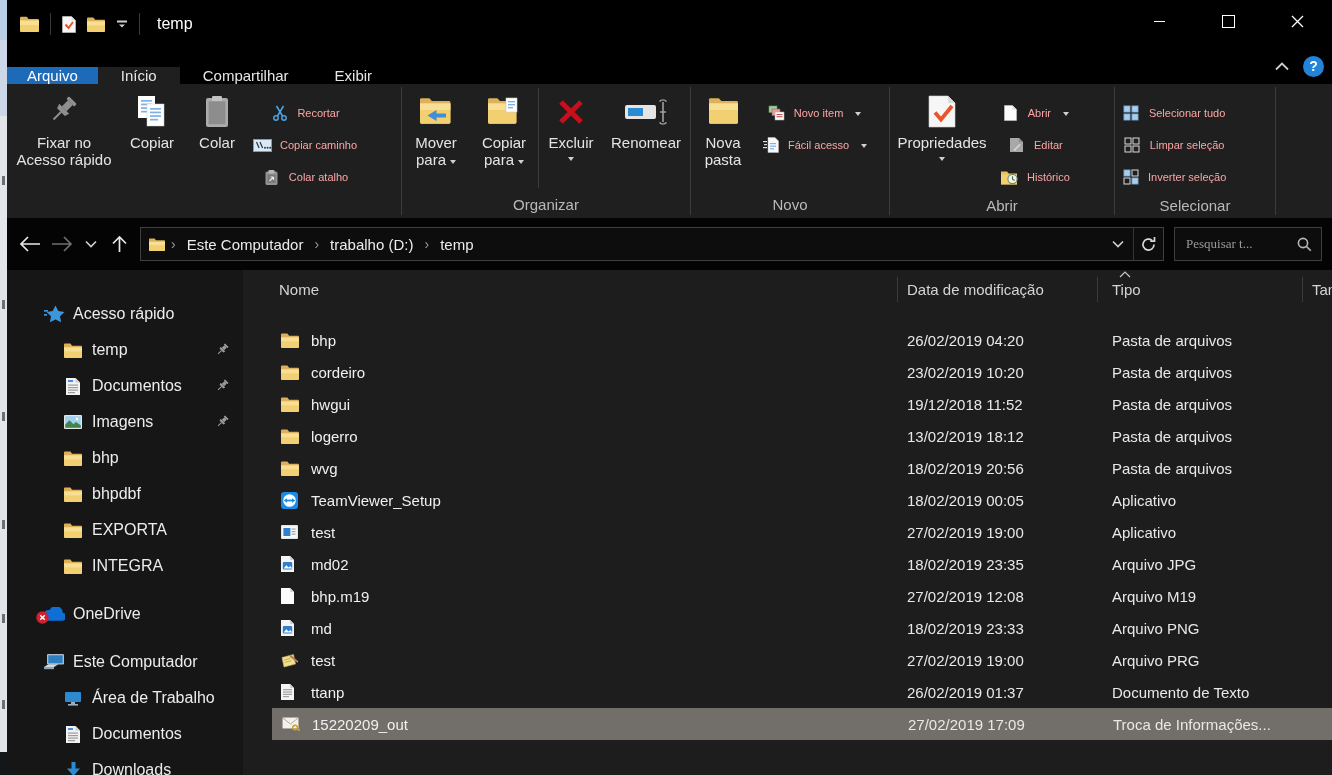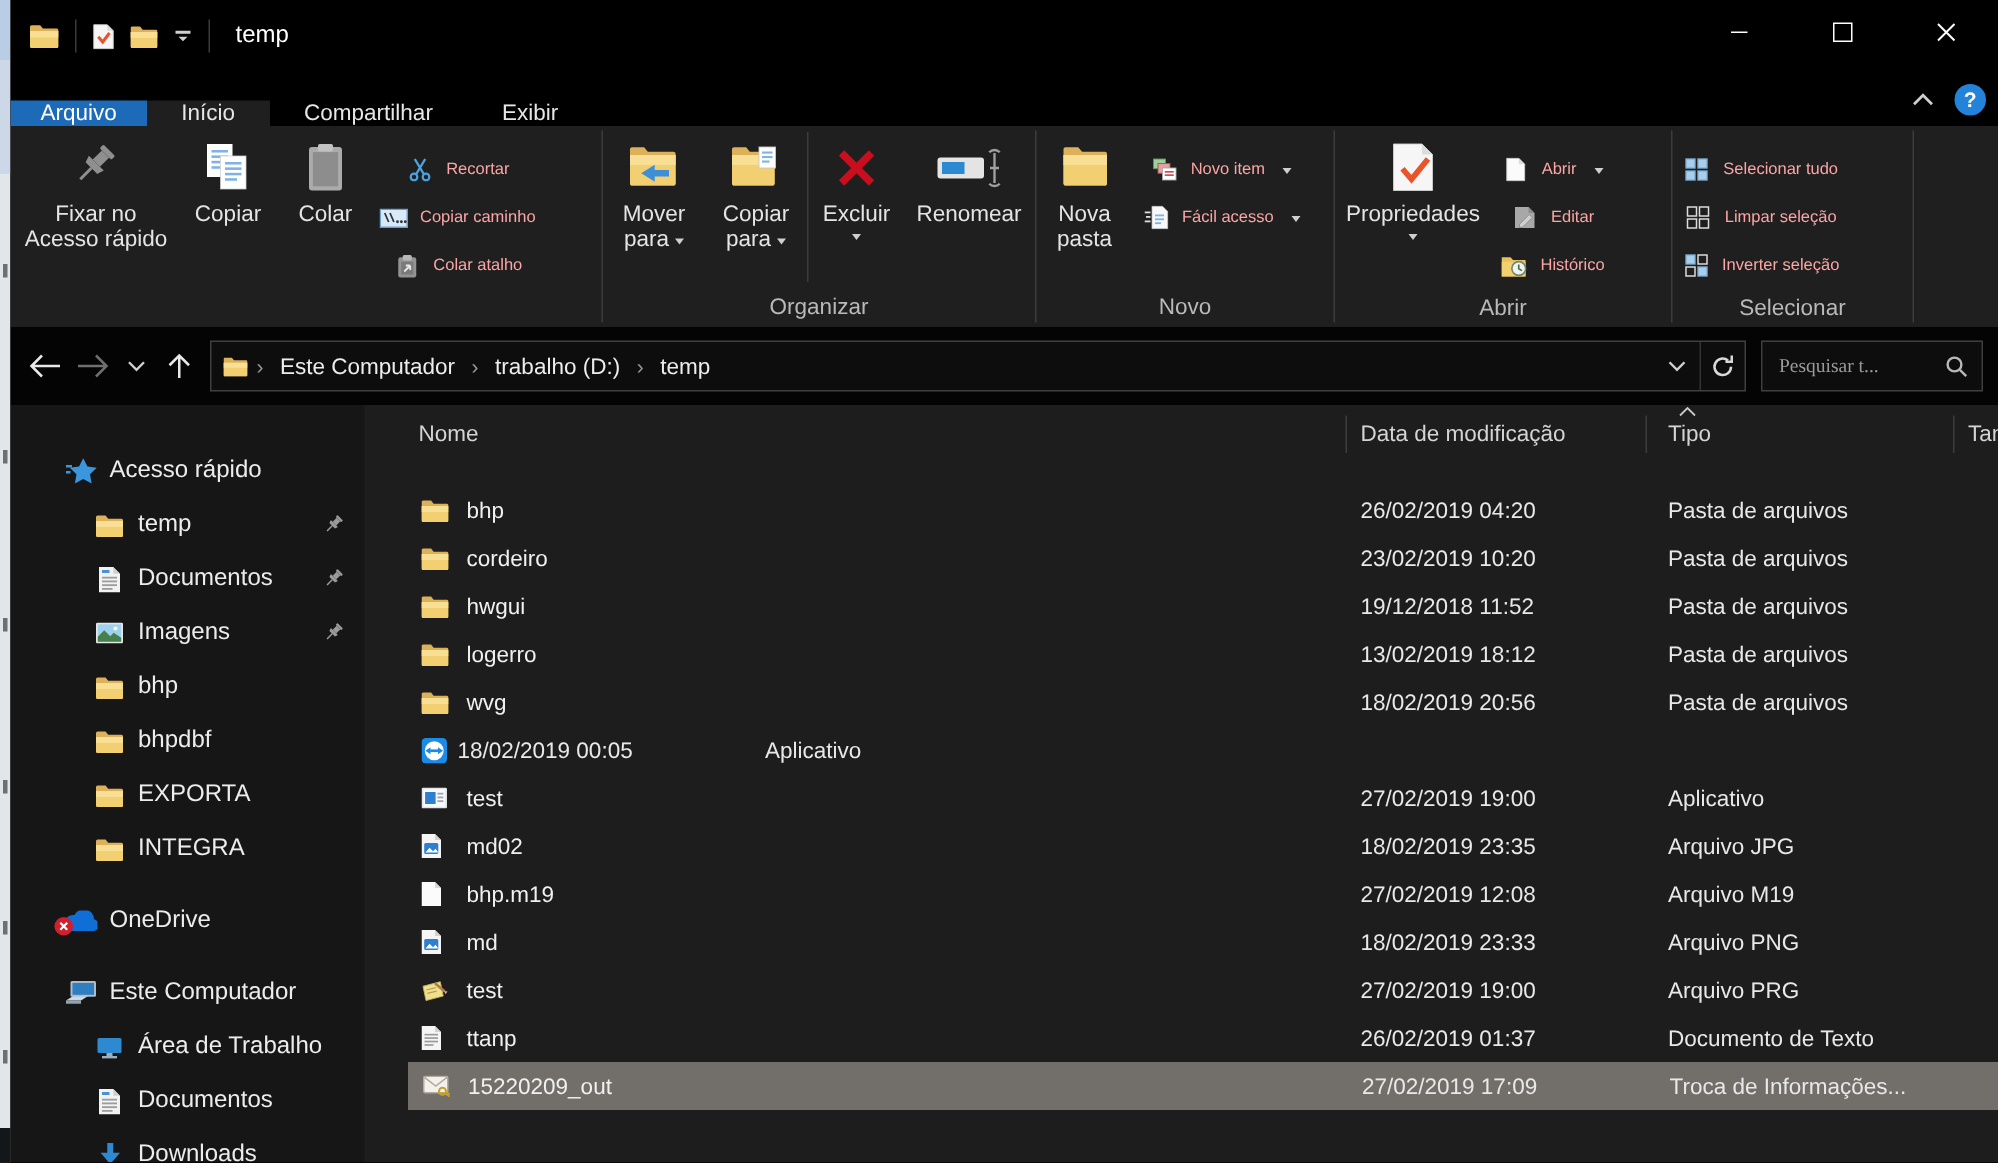--- a/index.html
+++ b/index.html
@@ -809,20 +809,21 @@
           <div class="frow">
             <span class="fc-ic">
                 <svg width="17" height="17" viewBox="0 0 17 17">
                   <rect width="17" height="17" rx="3" fill="#1a8ce8"></rect>
                   <circle cx="8.5" cy="8.5" r="6.3" fill="#fff"></circle>
                   <path d="M2.6 8.5l3.4-2.3v4.6z" fill="#1a8ce8"></path>
                   <path d="M14.4 8.5L11 6.2v4.6z" fill="#1a8ce8"></path>
                   <rect x="5.8" y="7.6" width="5.4" height="1.8" fill="#1a8ce8"></rect>
                 </svg>
               </span>
+            <span class="fc-name">TeamViewer_Setup</span>
             <span class="fc-date">18/02/2019 00:05</span>
             <span class="fc-type">Aplicativo</span>
           </div>
 
           <div class="frow">
             <span class="fc-ic">
                 <svg width="17" height="14" viewBox="0 0 17 14">
                   <rect width="17" height="14" rx="1" fill="#dfe5ea"></rect>
                   <rect x="1.2" y="1.2" width="14.6" height="11.6" fill="#f8fafc"></rect>
                   <rect x="2.4" y="3" width="7" height="8" fill="#2e7fd0"></rect>

